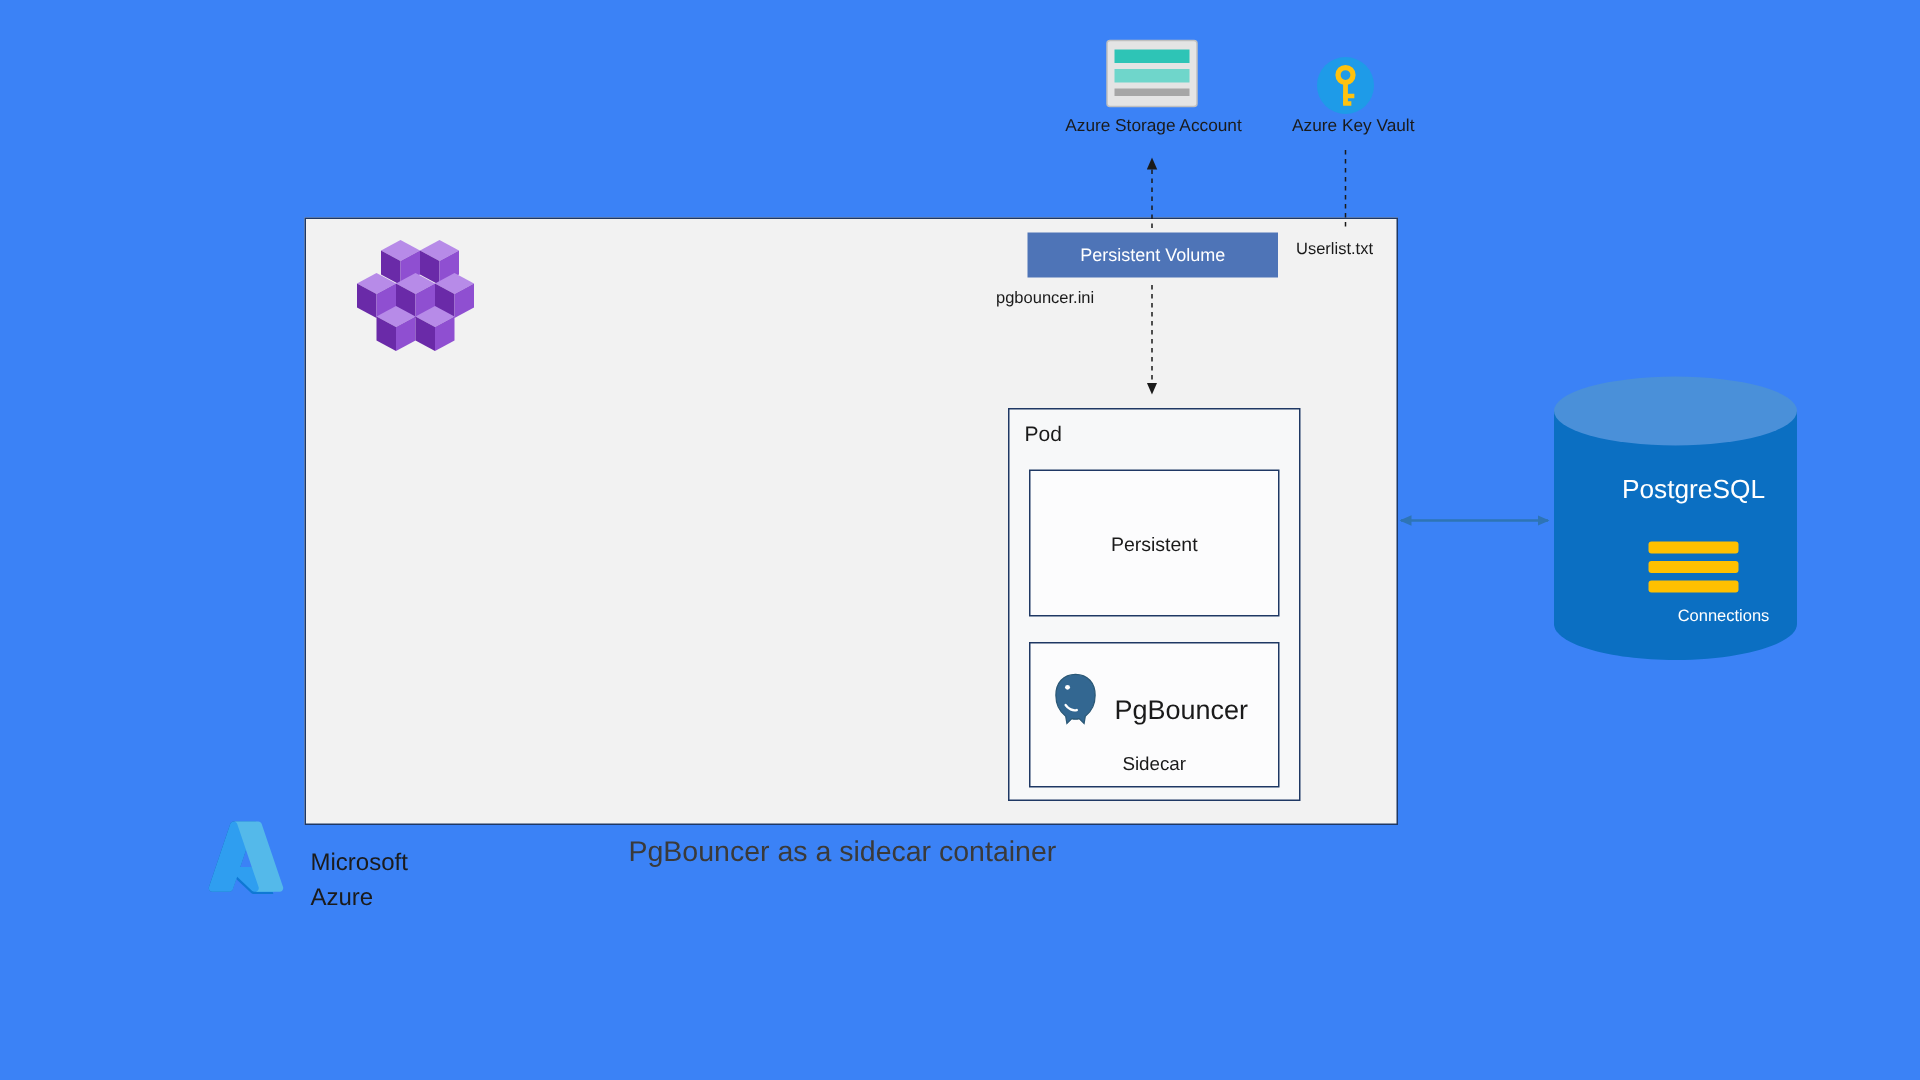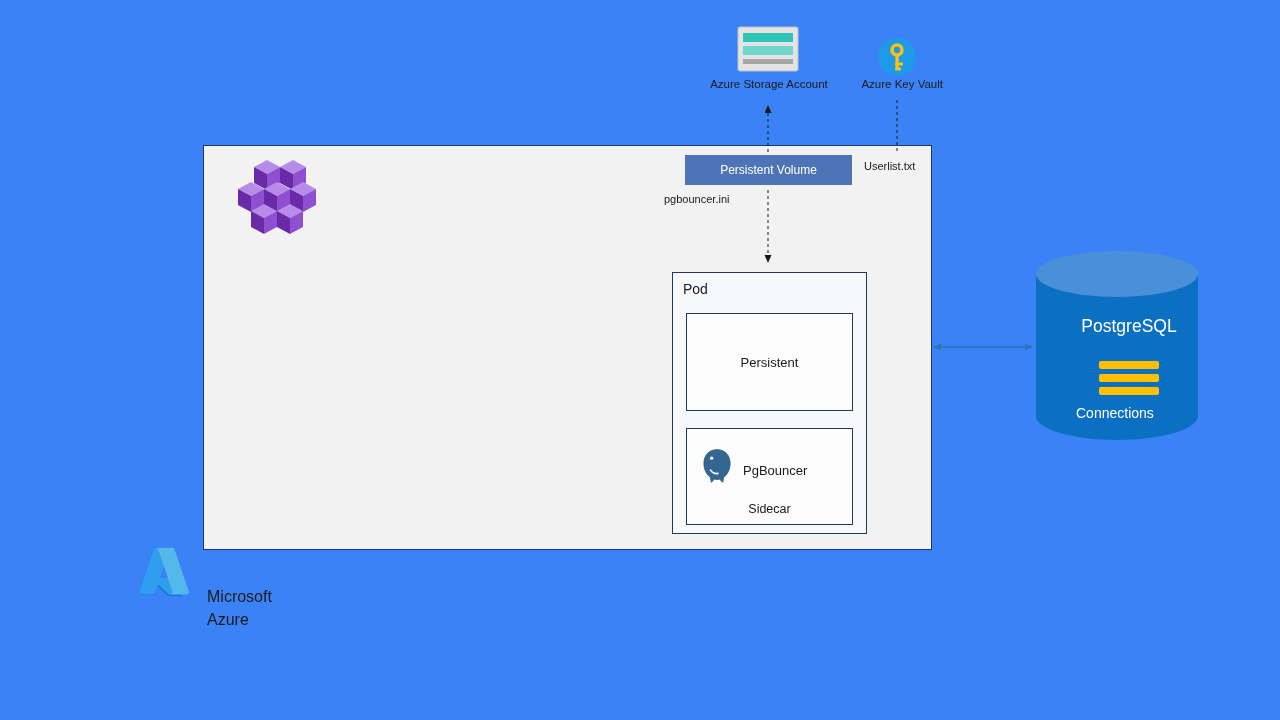--- a/index.html
+++ b/index.html
@@ -7,27 +7,27 @@
   .canvas{position:relative;width:1280px;height:720px;background:#3b82f6;overflow:hidden;}
   .abs{position:absolute;}
   .lbl{font-size:11.5px;color:#1a1a1a;text-align:center;white-space:nowrap;}
   .cluster-box{background:#f2f2f2;border:1px solid #1f3864;}
   .pv-bar{background:#4e74b7;color:#ffffff;font-size:12px;display:flex;align-items:center;justify-content:center;}
   .file-lbl{font-size:11px;color:#1a1a1a;text-align:left;white-space:nowrap;}
   .pod-box{border:1px solid #1f3864;background:#f7f8f9;}
   .pod-title{font-size:14px;color:#1a1a1a;}
   .inner-box{border:1px solid #1f3864;background:#fcfcfd;}
   .app-box{display:flex;align-items:center;justify-content:center;font-size:13px;}
-  .pgb-name{font-size:13px;color:#1a1a1a;white-space:nowrap;}
+  .pgb-name{font-size:18px;color:#1a1a1a;white-space:nowrap;}
   .sidecar{font-size:12.5px;color:#1a1a1a;text-align:center;}
   .db-title{color:#ffffff;font-size:17.5px;text-align:center;}
-  .db-sub{color:#ffffff;font-size:14px;margin-left:40px;}
+  .db-sub{color:#ffffff;font-size:11px;text-align:center;margin-left:40px;}
   .conn-bar{width:60px;height:8px;background:#ffc000;border-radius:2px;margin:5px auto;}
   .caption{font-size:19px;color:#3a3a3a;white-space:nowrap;}
-  .brand{font-size:16px;line-height:1.45;color:#1b1b1b;margin-top:21px;}
+  .brand{font-size:16px;line-height:1.45;color:#1b1b1b;}
   svg{display:block;}
   .overlay{pointer-events:none;}
 </style>
 </head>
 <body>
 
 <div class="canvas">
 
   <div class="abs cluster-box" style="left:203px;top:145px;width:727px;height:403px;"></div>
 
@@ -118,20 +118,21 @@
       <path d="M71.2 60.3H29.9c-1.9 0-3.5 1.6-3.5 3.5 0 1 .4 1.9 1.1 2.6l26.6 24.8c.8.7 1.8 1.1 2.9 1.1h23.4z" fill="#0f78d4"></path>
       <path d="M33.3 6.5c-1.8 0-3.4 1.2-4 2.9L4.1 84.1c-.8 2.2.4 4.6 2.6 5.4.5.2.9.2 1.4.2h20.8c1.6-.3 3-1.4 3.6-2.9l5-14.7 17.9 16.7c.7.6 1.7 1 2.7 1h23.3L71.2 60.3H41.3L59.5 6.5z" fill="#2f9ef0"></path>
       <path d="M66.6 9.4c-.6-1.7-2.2-2.9-4-2.9H33.6c1.8 0 3.4 1.2 4 2.9l25.3 74.8c.8 2.2-.4 4.6-2.6 5.3-.4.2-.9.2-1.4.2h29c2.3 0 4.2-1.9 4.2-4.2 0-.5-.1-.9-.2-1.4z" fill="#54b9ea"></path>
     </svg>
   </div>
   <div class="abs brand" style="left:207px;top:564px;">
     <div>Microsoft</div>
     <div>Azure</div>
   </div>
 
+  <div class="abs caption" style="left:419px;top:558px;">PgBouncer as a sidecar container</div>
 
   <svg class="abs overlay" style="left:0;top:0;" width="1280" height="720" viewBox="0 0 1280 720">
     <defs>
       <marker id="mBlack" markerUnits="userSpaceOnUse" markerWidth="10" markerHeight="10" refX="7" refY="3.5" orient="auto-start-reverse">
         <path d="M0,0 L8,3.5 L0,7 Z" fill="#1a1a1a"></path>
       </marker>
       <marker id="mBlue" markerUnits="userSpaceOnUse" markerWidth="10" markerHeight="10" refX="7" refY="3.5" orient="auto-start-reverse">
         <path d="M0,0 L8,3.5 L0,7 Z" fill="#2e74b5"></path>
       </marker>
     </defs>

